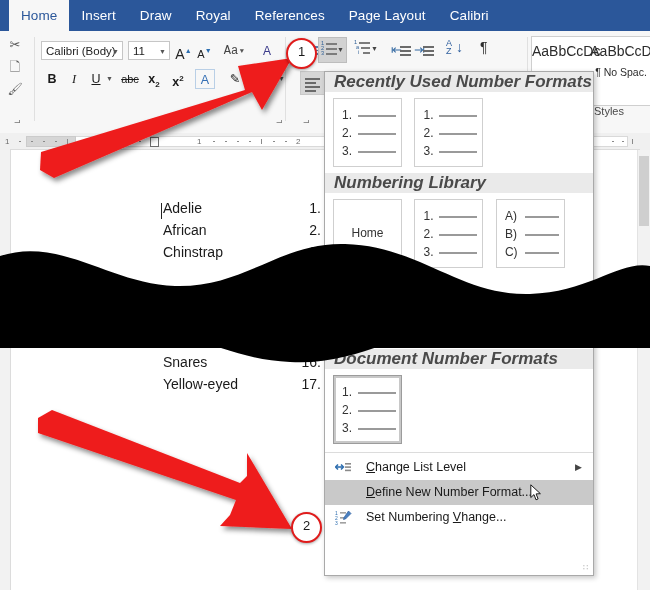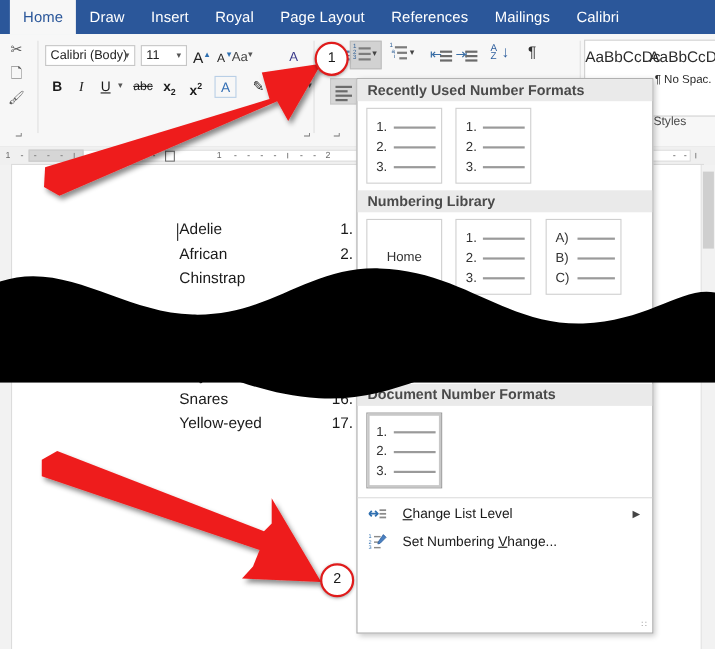--- a/index.html
+++ b/index.html
@@ -128,22 +128,23 @@
 
   
   .menu{
     position:absolute;left:324px;top:71px;width:270px;height:505px;
     background:#ffffff;border:1px solid #a9a9a9;
     box-shadow:2px 2px 5px rgba(0,0,0,.22);
     box-sizing:border-box;
   }
   .menu-head{
     height:20px;background:#eaeaea;line-height:20px;padding-left:9px;
-    font-size:13px;font-weight:bold;color:#4a4a4a;
+    font-size:17px;font-weight:bold;color:#4a4a4a;
     font-family:"Liberation Sans",sans-serif;
+    font-style:italic;
   }
   .gallery{position:relative;padding:6px 0 6px 8px;}
   .gcell{
     position:relative;display:inline-block;vertical-align:top;
     width:69px;height:69px;border:1px solid #cfcfcf;background:#ffffff;
     margin-right:8px;box-sizing:border-box;
   }
   .gcell.sel{border:1px solid #9c9c9c;outline:2px solid #c8c8c8;outline-offset:-3px;}
   .gcell .row{position:absolute;left:8px;height:14px;}
   .gcell .mk{position:absolute;left:0;top:0;font-size:12px;color:#333;
@@ -182,36 +183,33 @@
 <body>
 
 <div id="app">
 
   <div class="tabbar">
     <div class="tabs" id="tabs">
         <div class="tab active">
           <span>Home</span>
         </div>
         <div class="tab">
+          <span>Insert</span>
+        </div>
+        <div class="tab">
           <span>Draw</span>
-        </div>
-        <div class="tab">
-          <span>Insert</span>
         </div>
         <div class="tab">
           <span>Royal</span>
         </div>
         <div class="tab">
+          <span>References</span>
+        </div>
+        <div class="tab">
           <span>Page Layout</span>
-        </div>
-        <div class="tab">
-          <span>References</span>
-        </div>
-        <div class="tab">
-          <span>Mailings</span>
         </div>
         <div class="tab">
           <span>Calibri</span>
         </div>
         <div class="tab"></div>
       </div>
   </div>
 
   <div class="ribbon">
 
@@ -231,21 +229,21 @@
       <div class="fbox" style="left:93px;top:10px;width:42px;">
         <span>11</span>
         <span class="car">▼</span>
       </div>
       <div class="ficon" style="left:140px;top:10px;width:17px;font-size:14px;">
         <span>A</span><sup style="font-size:7px;color:#2e6fb0;">▲</sup>
       </div>
       <div class="ficon" style="left:161px;top:10px;width:17px;font-size:11px;">
         <span>A</span><sup style="font-size:7px;color:#2e6fb0;">▼</sup>
       </div>
-      <div class="ficon" style="left:171px;top:10px;width:24px;font-size:12px;color:#444;">
+      <div class="ficon" style="left:184px;top:10px;width:24px;font-size:12px;color:#444;font-family:Liberation Mono, monospace;">
         <span>Aa</span><span class="tinycar" style="right:-1px;top:0;">▼</span>
       </div>
       <div class="ficon" style="left:222px;top:10px;width:20px;font-size:12px;color:#3a3a8a;">
         <span>A</span>
       </div>
 
       <div class="fbtn b" style="left:7px;top:38px;"><span>B</span></div>
       <div class="fbtn i" style="left:29px;top:38px;"><span>I</span></div>
       <div class="fbtn u" style="left:51px;top:38px;"><span>U</span></div>
       <div class="tinycar" style="left:71px;top:38px;">▼</div>
@@ -553,20 +551,28 @@
           <path d="M6 5.5 L8.4 8 L6 10.5" stroke="#2f6fb0" stroke-width="1.6" fill="none"></path>
           <rect x="10" y="4" width="6" height="1.6" fill="#8a8a8a"></rect>
           <rect x="10" y="7.3" width="6" height="1.6" fill="#8a8a8a"></rect>
           <rect x="10" y="10.6" width="6" height="1.6" fill="#8a8a8a"></rect>
         </svg>
       </span>
       <span><span class="ul1">C</span><span id="cmd0rest">hange List Level</span></span>
       <span class="arrow">▶</span>
     </div>
 
+    <div class="mitem hl">
+      <span><span class="ul1">D</span><span id="cmd1rest">efine New Number Format...</span></span>
+      <span class="cursor-arrow" style="left:205px;top:4px;">
+        <svg width="12" height="18" viewBox="0 0 12 18">
+          <path d="M0.8 0.8 L0.8 13.5 L4 10.6 L6 15.8 L8.1 14.9 L6.1 9.9 L10.4 9.7 Z" fill="#ffffff" stroke="#1a1a1a" stroke-width="1"></path>
+        </svg>
+      </span>
+    </div>
 
     <div class="mitem">
       <span class="mi">
         <svg width="17" height="17" viewBox="0 0 17 17">
           <text x="0" y="5.5" font-size="5" fill="#2f6fb0" font-family="Liberation Sans">1</text>
           <text x="0" y="10.5" font-size="5" fill="#2f6fb0" font-family="Liberation Sans">2</text>
           <text x="0" y="15.5" font-size="5" fill="#2f6fb0" font-family="Liberation Sans">3</text>
           <rect x="5" y="3.2" width="6" height="1.3" fill="#8a8a8a"></rect>
           <rect x="5" y="8.2" width="6" height="1.3" fill="#8a8a8a"></rect>
           <rect x="5" y="13.2" width="6" height="1.3" fill="#8a8a8a"></rect>

